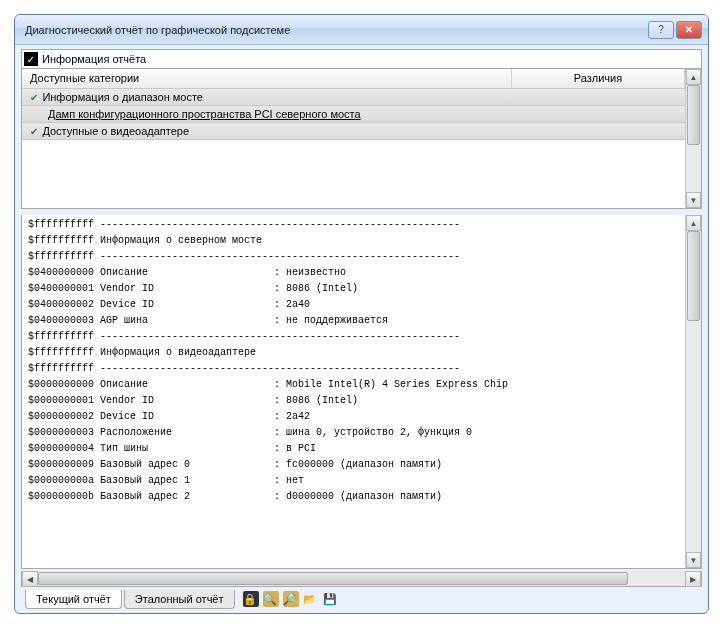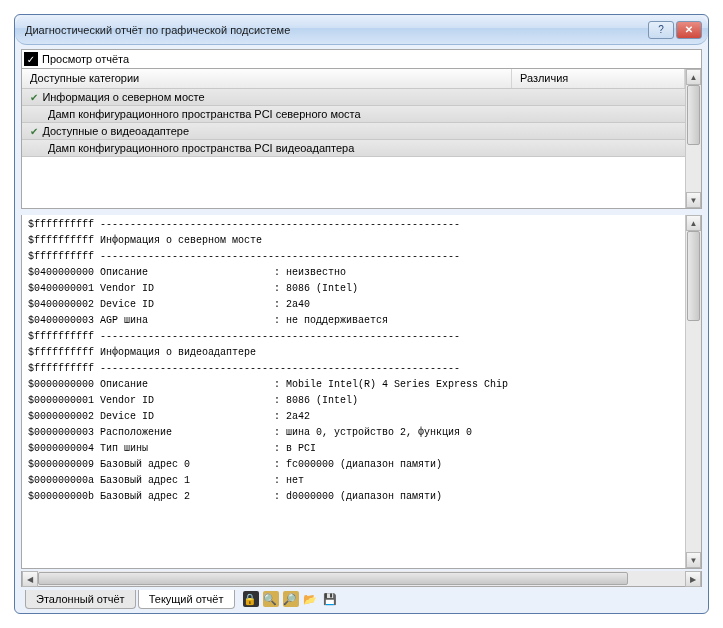--- a/index.html
+++ b/index.html
@@ -21,21 +21,20 @@
   display: flex;
   flex-direction: column;
 }
 .titlebar {
   background: linear-gradient(to bottom, #e8f0fb 0%, #cfe0f5 45%, #bcd4ef 46%, #d6e5f7 100%);
   height: 30px;
   display: flex;
   align-items: center;
   padding: 0 6px;
   border-bottom: 1px solid #9bb8d8;
-  border-radius: 12px;
 }
 .titlebar-text { flex: 1; color: #1a1a1a; padding-left: 4px; }
 .titlebar-btns { display: flex; gap: 2px; }
 .tb-btn {
   width: 26px; height: 18px;
   border: 1px solid #7b95b5;
   border-radius: 3px;
   display: flex; align-items: center; justify-content: center;
   font-size: 10px;
 }
@@ -71,31 +70,31 @@
   display: flex;
   background: linear-gradient(#fdfdfd,#ebebeb);
   border-bottom: 1px solid #c8c8c8;
   height: 20px;
 }
 .cat-head .col {
   padding: 3px 8px;
   border-right: 1px solid #d4d4d4;
 }
 .col-a { flex: 0 0 490px; }
-.col-b { flex: 1; }
+.col-b { flex: 1; text-align: center; }
 .cat-rows { flex: 1; overflow: hidden; }
 .cat-row {
   display: flex; align-items: center;
   background: linear-gradient(#e9e9e9,#dcdcdc);
   border-bottom: 1px solid #c8c8c8;
   height: 17px;
   padding-left: 8px;
   gap: 4px;
 }
-.cat-row.indent { padding-left: 26px; }
+.cat-row.indent { padding-left: 26px; text-decoration: underline; }
 .tick { color: #3a7a3a; font-size: 10px; }
 .cat-vscroll {
   width: 16px;
   background: #eaeaea;
   border-left: 1px solid #c8c8c8;
   display: flex; flex-direction: column;
 }
 .sb-btn {
   height: 16px;
   background: linear-gradient(#f7f7f7,#dcdcdc);
@@ -187,43 +186,40 @@
     <div class="titlebar-btns">
       <div class="tb-btn tb-help">?</div>
       <div class="tb-btn tb-close">✕</div>
     </div>
   </div>
 
   <div class="content">
 
     <div class="section-hdr">
       <span class="hdr-icon chk-icon">✓</span>
-      <span>Просмотр отчёта</span>
+      <span>Информация отчёта</span>
     </div>
 
     <div class="categories">
       <div class="cat-body">
         <div class="cat-head">
           <div class="col col-a">Доступные категории</div>
           <div class="col col-b">Различия</div>
         </div>
         <div class="cat-rows" id="cat-rows">
             <div class="cat-row">
               <span class="tick">✔</span>
-              <span>Информация о северном мосте</span>
+              <span>Информация о диапазон мосте</span>
             </div>
             <div class="cat-row indent">
               <span>Дамп конфигурационного пространства PCI северного моста</span>
             </div>
             <div class="cat-row">
               <span class="tick">✔</span>
               <span>Доступные о видеоадаптере</span>
-            </div>
-            <div class="cat-row indent">
-              <span>Дамп конфигурационного пространства PCI видеоадаптера</span>
             </div>
           </div>
       </div>
       <div class="cat-vscroll">
         <div class="sb-btn">▲</div>
         <div class="sb-track">
           <div class="sb-thumb"></div>
         </div>
         <div class="sb-btn">▼</div>
       </div>
@@ -262,22 +258,22 @@
 
     <div class="hscroll">
       <div class="sb-btn" style="width:16px">◀</div>
       <div class="hsb-track">
         <div class="hsb-thumb"></div>
       </div>
       <div class="sb-btn" style="width:16px">▶</div>
     </div>
 
     <div class="tabbar">
+      <div class="tab">Текущий отчёт</div>
       <div class="tab inactive">Эталонный отчёт</div>
-      <div class="tab">Текущий отчёт</div>
       <div class="tool-icons">
         <span class="ticon" style="background:#333;color:#fff">🔒</span>
         <span class="ticon" style="background:#d4b050">🔍</span>
         <span class="ticon" style="background:#d4b050">🔎</span>
         <span class="ticon">📂</span>
         <span class="ticon">💾</span>
       </div>
     </div>
 
   </div>

